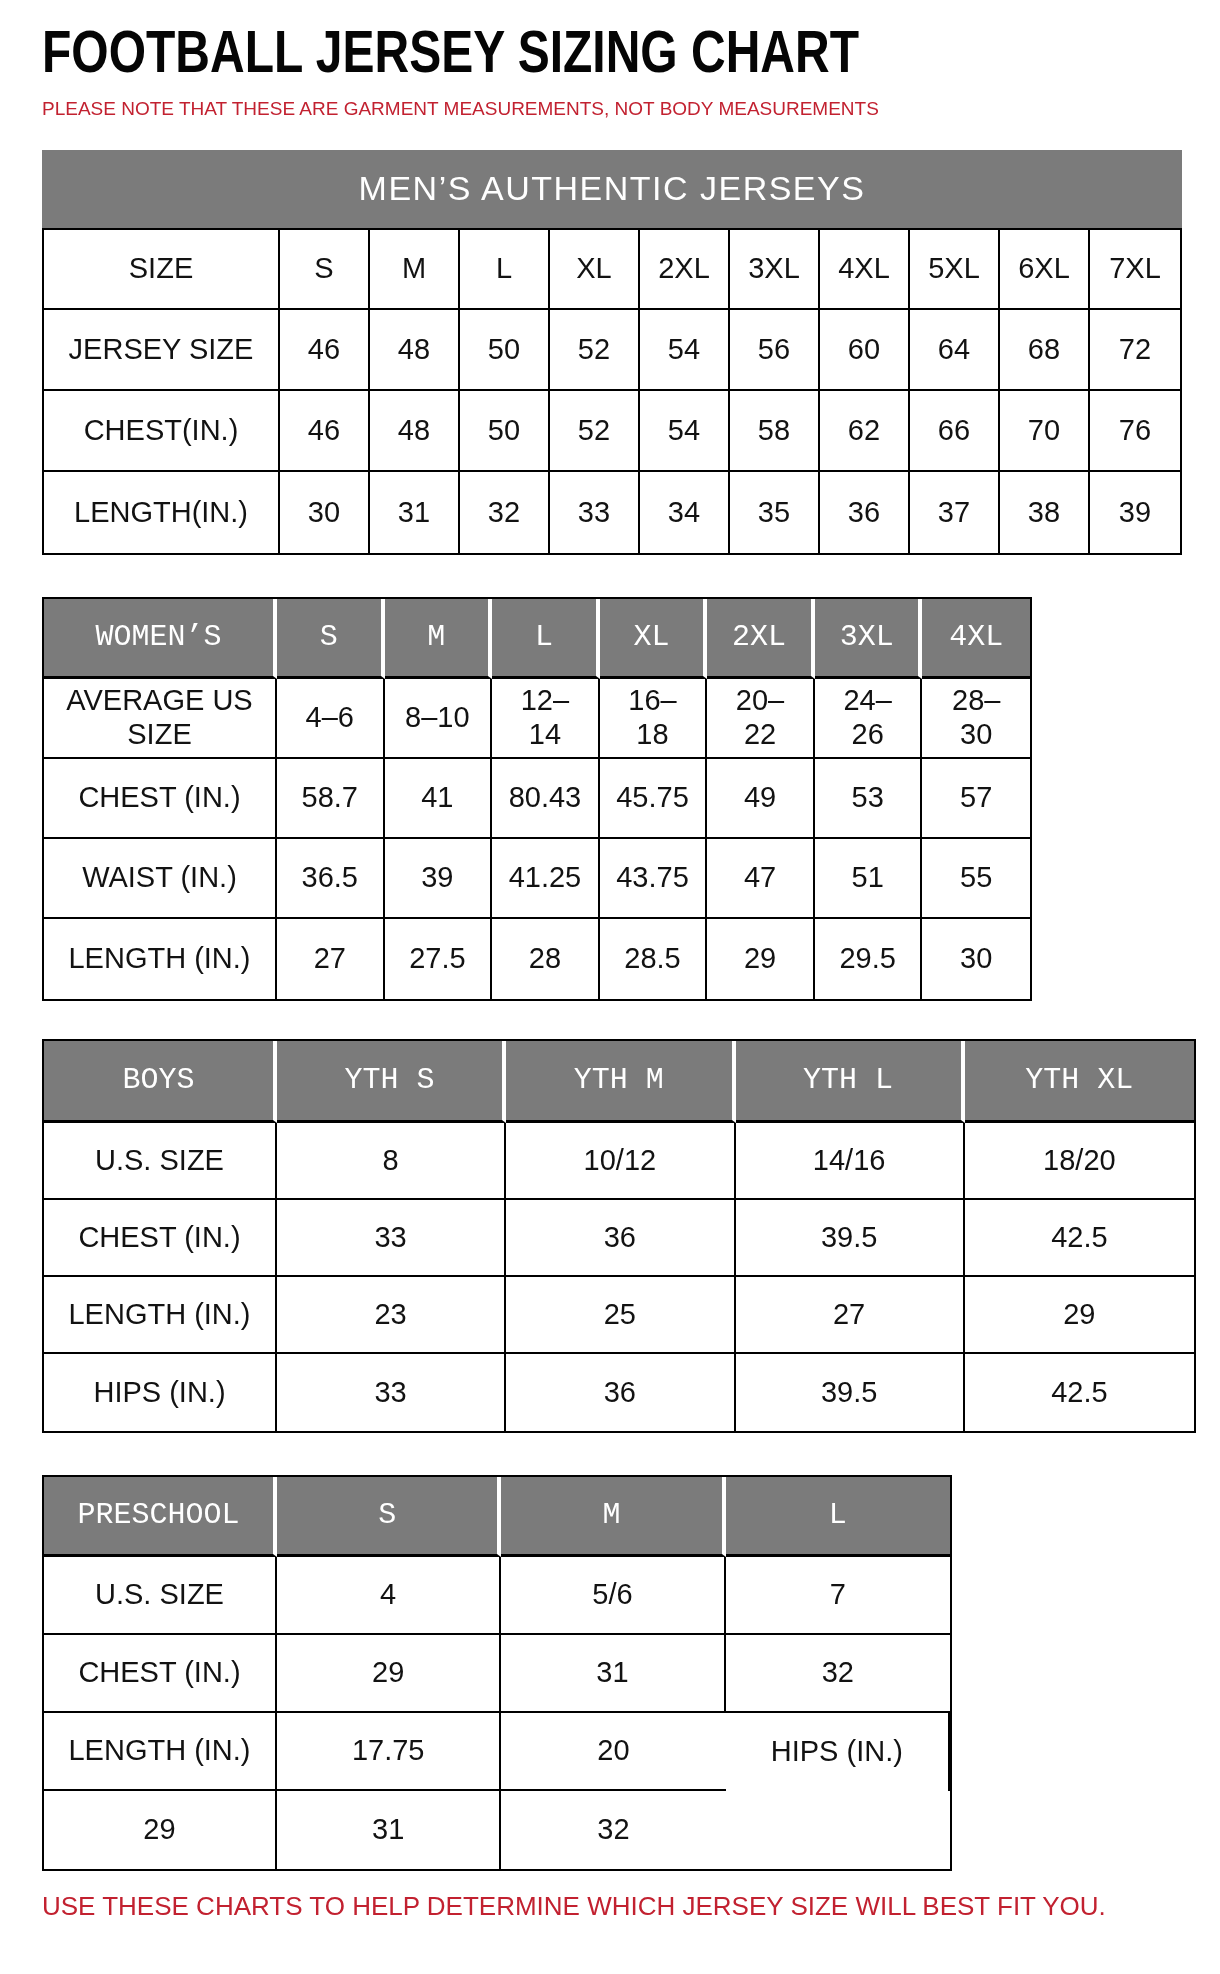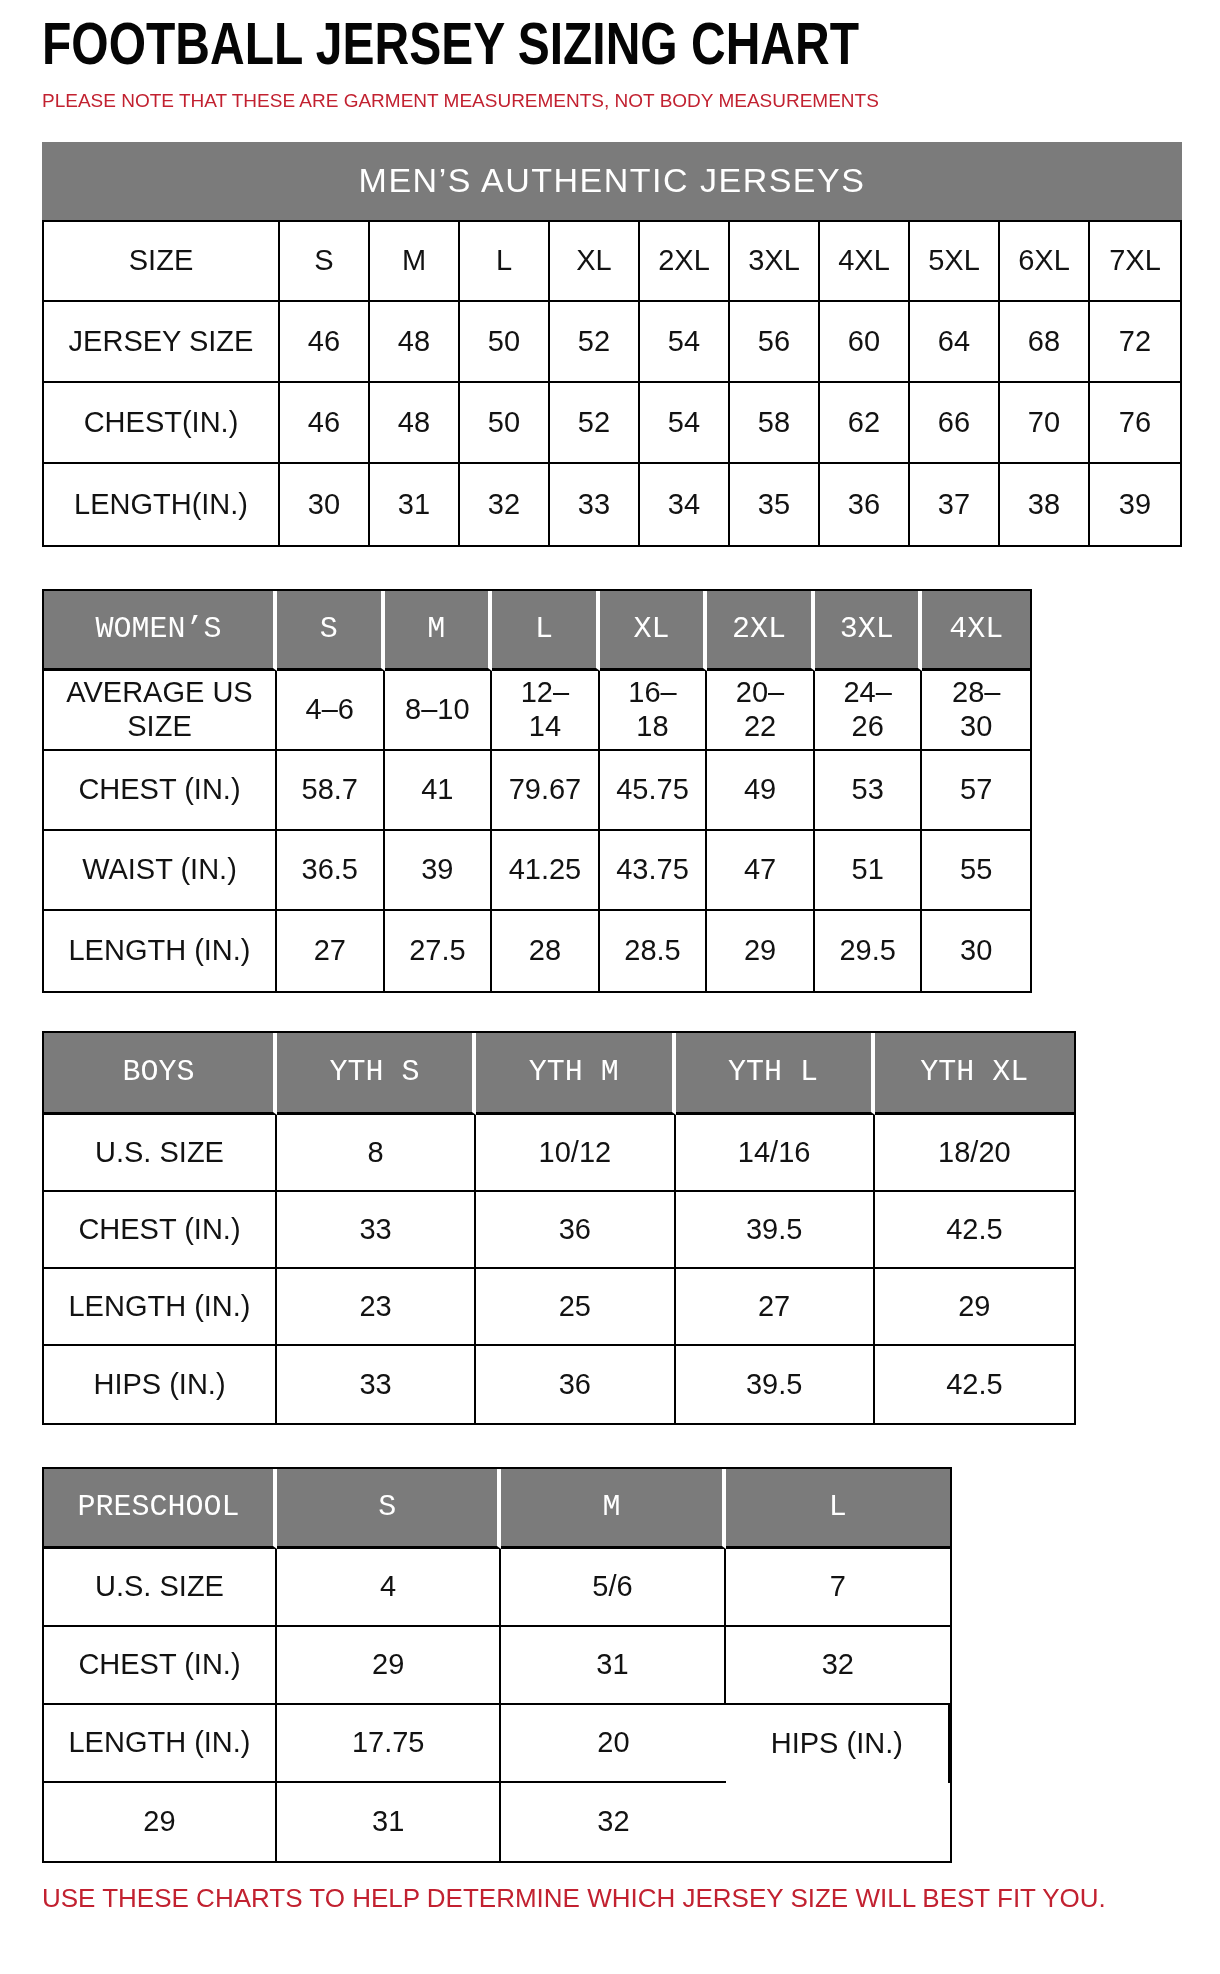--- a/index.html
+++ b/index.html
@@ -2,41 +2,41 @@
 <html><head>
 <meta charset="utf-8">
 <style>
   * { margin:0; padding:0; box-sizing:border-box; }
   html,body { background:#ffffff; }
   body {
     width:1220px; min-height:1974px;
     font-family:"Liberation Sans","DejaVu Sans",sans-serif;
     color:#121212;
   }
-  .page { padding:12px 0 0 42px; }
+  .page { padding:20px 0 0 42px; }
 
   .title {
     display:inline-block;
     font-size:60px; font-weight:700; line-height:1.05;
     letter-spacing:0px; white-space:nowrap;
     transform:scaleX(0.80); transform-origin:left top;
     color:#050505;
   }
   .note {
     margin-top:14px; max-width:935px;
     font-size:19px; line-height:1.3; font-weight:400;
     color:var(--red);
   }
 
   :root { --red:#c22130; --gray:#7b7b7b; }
 
   .tbl { background:#fff; }
   .mens      { width:1140px; margin-top:28px; }
   .womens    { width:990px;  margin-top:42px; }
-  .boys      { width:1034px;  margin-top:38px; }
+  .boys      { width:1154px;  margin-top:38px; }
   .preschool { width:910px;  margin-top:42px; }
 
   .band {
     background:var(--gray); color:#fff;
     height:78px; display:flex; align-items:center; justify-content:center;
     font-size:34px; letter-spacing:1.5px;
   }
 
   .grid { display:grid; border:2px solid #000; }
   .mens .grid      { grid-template-columns:236px repeat(10,1fr); grid-template-rows:80px repeat(3,81px); }
@@ -141,21 +141,21 @@
         <div class="cell">4–6</div>
         <div class="cell">8–10</div>
         <div class="cell">12–14</div>
         <div class="cell">16–18</div>
         <div class="cell">20–22</div>
         <div class="cell">24–26</div>
         <div class="cell last-col">28–30</div>
         <div class="cell label-cell">CHEST (IN.)</div>
         <div class="cell">58.7</div>
         <div class="cell">41</div>
-        <div class="cell">79.67</div>
+        <div class="cell">80.43</div>
         <div class="cell">45.75</div>
         <div class="cell">49</div>
         <div class="cell">53</div>
         <div class="cell last-col">57</div>
         <div class="cell label-cell">WAIST (IN.)</div>
         <div class="cell">36.5</div>
         <div class="cell">39</div>
         <div class="cell">41.25</div>
         <div class="cell">43.75</div>
         <div class="cell">47</div>

